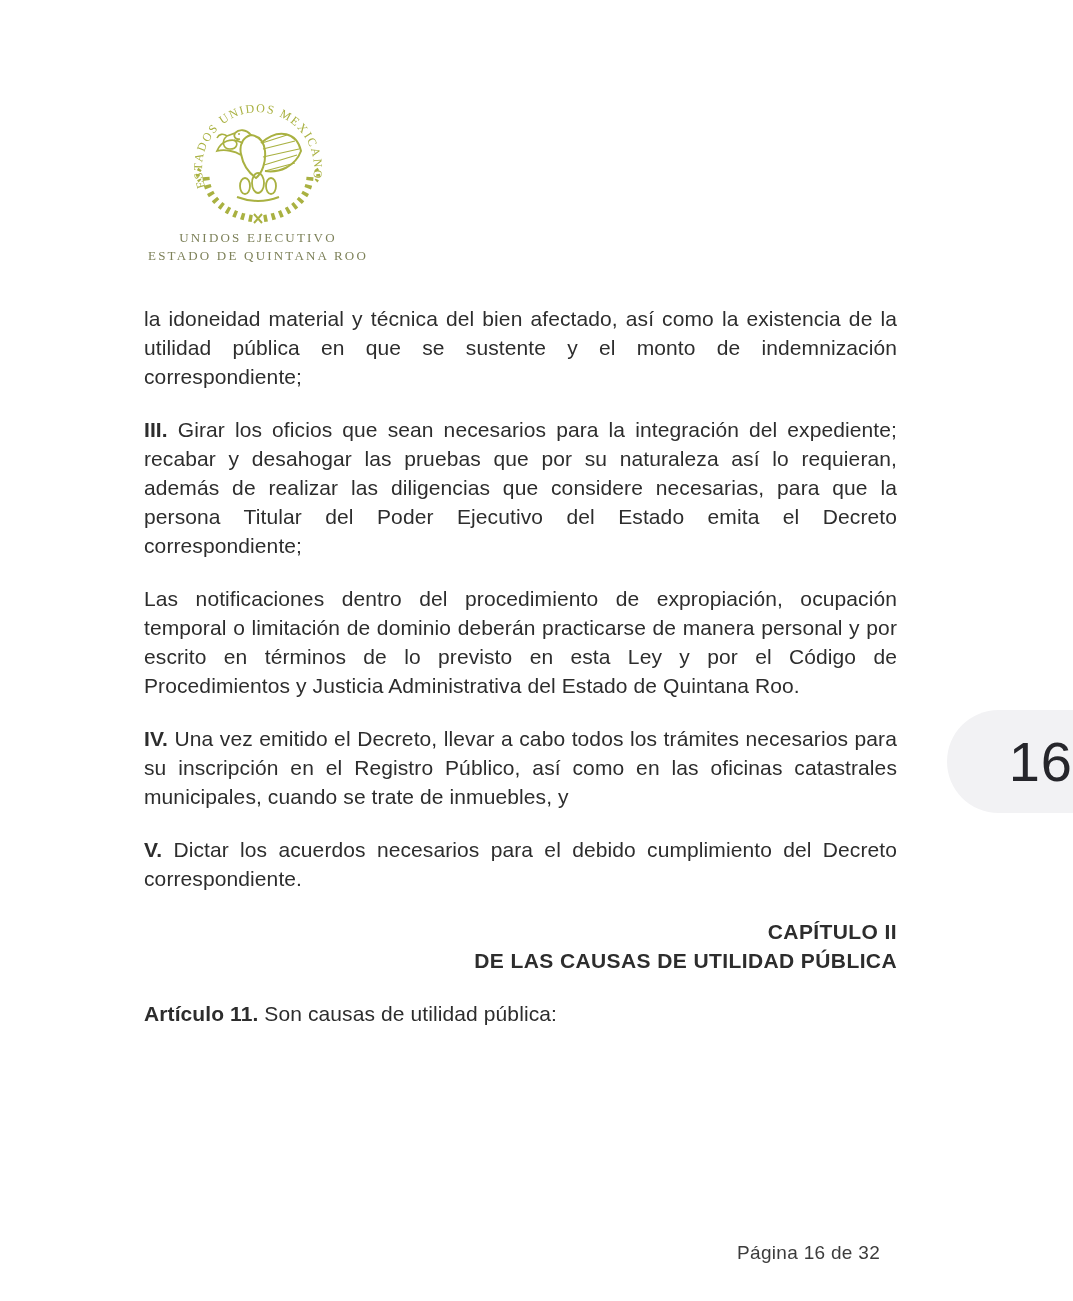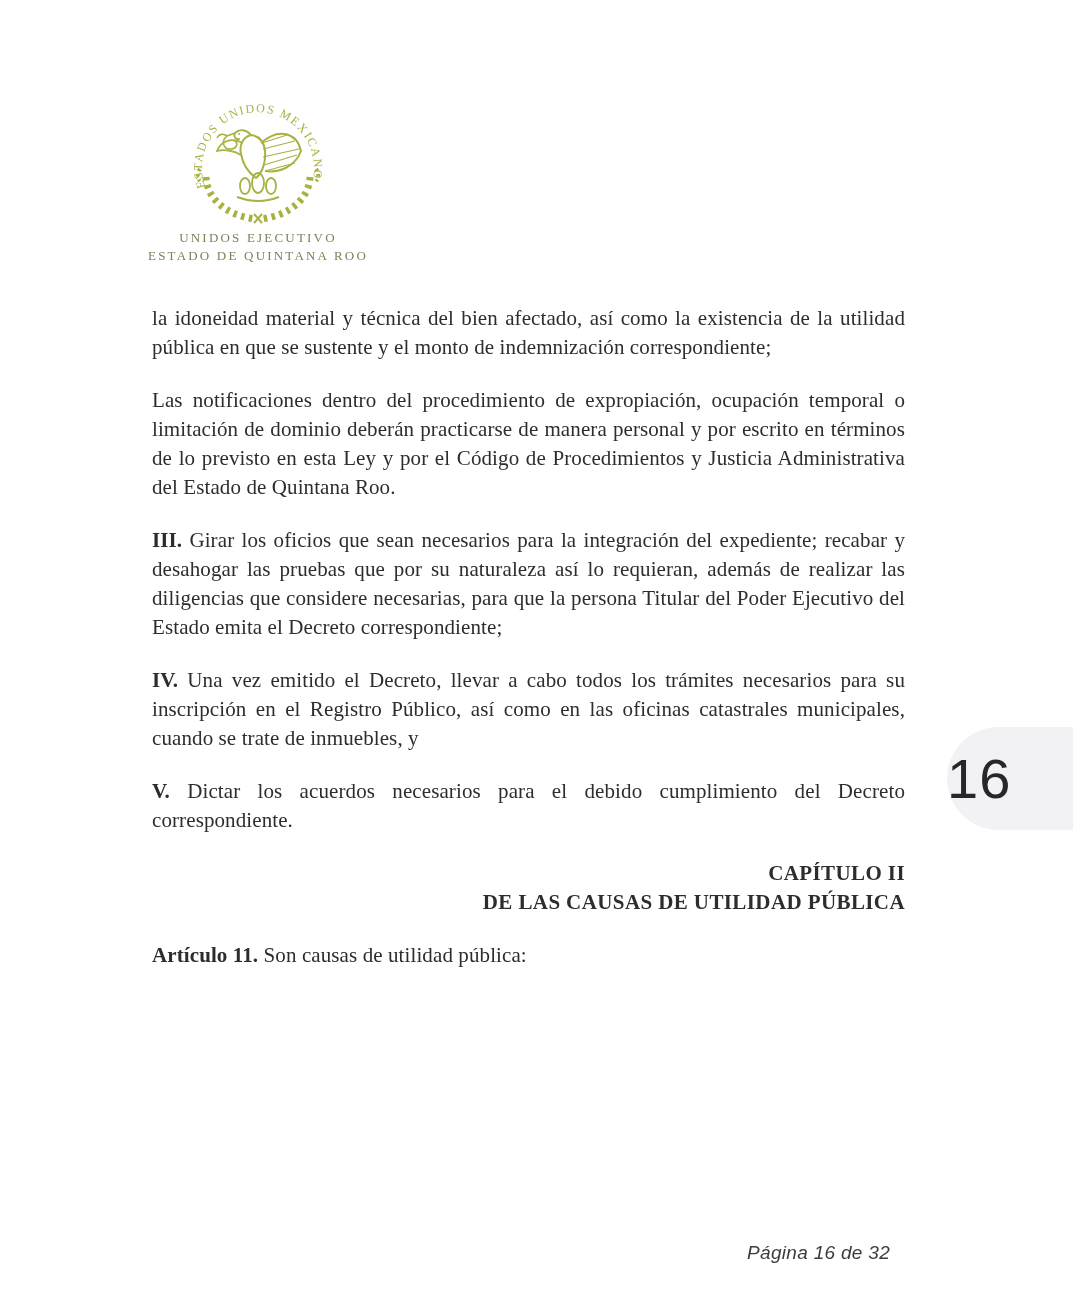--- a/index.html
+++ b/index.html
@@ -37,65 +37,63 @@
     line-height: 18px;
     letter-spacing: 2.2px;
     color: var(--caption-color, #7d8159);
     white-space: nowrap;
   }
 
   
   .body-text {
     position: absolute;
     top: 304px;
-    left: 152px;
+    left: 144px;
     width: 753px;
     font-size: 21px;
     line-height: 29px;
     text-align: justify;
     letter-spacing: 0.1px;
-    font-family: Liberation Serif, serif;
   }
   .para { margin: 0 0 24px 0; }
   .para b { font-weight: 700; }
   .chapter {
     margin: 0 0 24px 0;
     font-size: 21px;
     line-height: 29px;
     font-weight: 700;
     text-align: right;
     letter-spacing: 0.4px;
   }
 
   
   .page-badge {
     position: absolute;
-    top: 727px;
+    top: 710px;
     right: 0;
     width: 126px;
     height: 103px;
     background: var(--badge-bg, #f2f2f4);
     border-radius: 52px 0 0 52px;
     display: flex;
     align-items: center;
-    justify-content: flex-start;
+    justify-content: flex-end;
     font-size: 56px;
     color: var(--badge-text, #26262b);
     letter-spacing: 1px;
   }
 
   
   .page-footer {
     position: absolute;
     top: 1242px;
-    right: 183px;
+    right: 193px;
     font-size: 19px;
     letter-spacing: 0.3px;
     color: var(--footer-color, #3c3c3c);
-    font-style: italic;
   }
 </style>
 </head>
 <body>
 
 <div class="page">
 
   <header class="letterhead">
     <svg class="seal-svg" width="150" height="150" viewBox="0 0 150 150" aria-hidden="true">
       <defs>
@@ -134,23 +132,23 @@
     <div class="seal-caption">
       <div>UNIDOS EJECUTIVO</div>
       <div>ESTADO DE QUINTANA ROO</div>
     </div>
   </header>
 
   <main class="body-text">
     <p class="para"><b></b> <span>la idoneidad material y técnica del bien afectado, así como la existencia de la utilidad pública en que se sustente y el monto de indemnización correspondiente;</span></p>
 
 
+    <p class="para"><b>III.</b> <span>Girar los oficios que sean necesarios para la integración del expediente; recabar y desahogar las pruebas que por su naturaleza así lo requieran, además de realizar las diligencias que considere necesarias, para que la persona Titular del Poder Ejecutivo del Estado emita el Decreto correspondiente;</span></p>
+
     <p class="para"><b></b> <span>Las notificaciones dentro del procedimiento de expropiación, ocupación temporal o limitación de dominio deberán practicarse de manera personal y por escrito en términos de lo previsto en esta Ley y por el Código de Procedimientos y Justicia Administrativa del Estado de Quintana Roo.</span></p>
-
-    <p class="para"><b>III.</b> <span>Girar los oficios que sean necesarios para la integración del expediente; recabar y desahogar las pruebas que por su naturaleza así lo requieran, además de realizar las diligencias que considere necesarias, para que la persona Titular del Poder Ejecutivo del Estado emita el Decreto correspondiente;</span></p>
 
     <p class="para"><b>IV.</b> <span>Una vez emitido el Decreto, llevar a cabo todos los trámites necesarios para su inscripción en el Registro Público, así como en las oficinas catastrales municipales, cuando se trate de inmuebles, y</span></p>
 
     <p class="para"><b>V.</b> <span>Dictar los acuerdos necesarios para el debido cumplimiento del Decreto correspondiente.</span></p>
 
     <h2 class="chapter">
       <span>CAPÍTULO II</span><br>
       <span>DE LAS CAUSAS DE UTILIDAD PÚBLICA</span>
     </h2>
 

